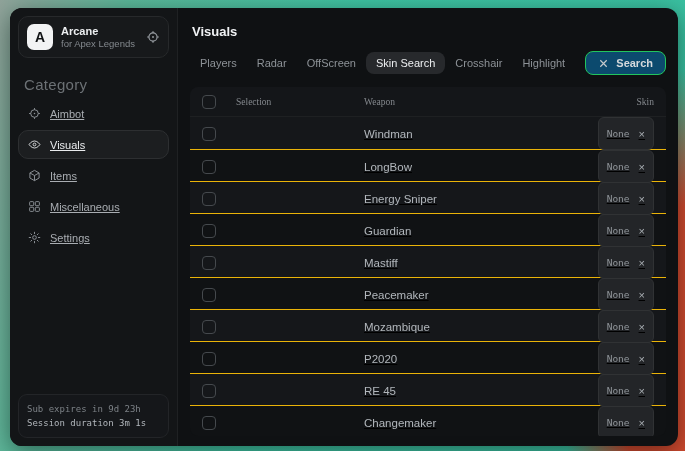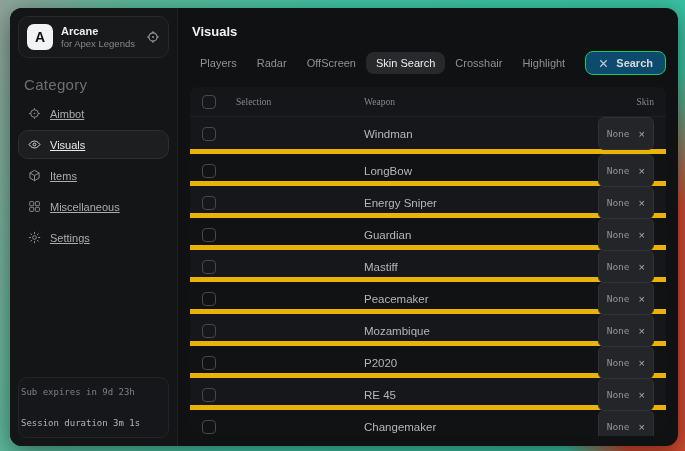--- a/index.html
+++ b/index.html
@@ -48,25 +48,25 @@
     display:flex; align-items:center; gap:9px;
     padding:7px 9px; border:1px solid transparent; border-radius:10px;
     color:#a9adb2; font-size:11px; cursor:pointer;text-decoration:underline;
   }
   .nav-item .nicon { display:flex; color:#8b9095; }
   .nav-item.active { background:#1c1e20; border-color:#2d2f31; color:#e9ebed; }
   .nav-item.active .nicon { color:#d6d9db; }
 
   .side-footer {
     margin-top:auto; background:#15171a; border:1px solid #232528; border-radius:9px;
-    padding:7px 2px; font-family:"DejaVu Sans Mono", monospace; font-size:9px;
+    padding:7px 8px; font-family:"DejaVu Sans Mono", monospace; font-size:9px;
     line-height:14px;
   }
   .side-footer .l1 { color:#7c8186; }
-  .side-footer .l2 { color:#b2b7bc;margin-top:17px; }
+  .side-footer .l2 { color:#b2b7bc; }
 
   
   .main { flex:1; display:flex; flex-direction:column; padding:14px 12px 10px 12px; min-width:0; }
   .main-title { color:#f0f2f4; font-size:13px; font-weight:700; margin:2px 2px 12px; }
 
   .tabs-row { display:flex; align-items:center; margin-bottom:12px; }
   .tabs { display:flex; align-items:center; }
   .tab {
     color:#8d9297; font-size:11px; padding:5px 10px; border-radius:8px; cursor:pointer;
     white-space:nowrap;
@@ -85,23 +85,23 @@
   .trow {
     display:grid; grid-template-columns:34px 128px 1fr 92px;
     align-items:center; padding:0 12px; height:32px;
   }
   .thead {
     height:30px; background:#141619;
     font-family:Liberation Serif, serif; font-size:9.5px; color:#84888d;
     border-bottom:1px solid #1e2022;
   }
   .th-skin { text-align:right; }
-  .rows .trow { background:#101214; }
+  .rows .trow { background:#101214;text-decoration:underline; }
   .rows .trow:nth-child(odd) { background:#15171a; }
-  .rows .trow + .trow { border-top:5px solid #eab308; }
+  .rows .trow + .trow { border-top:1px solid #eab308; }
 
   .checkbox {
     width:14px; height:14px; border:1.5px solid #45494d; border-radius:4px;
     background:transparent; cursor:pointer;
   }
   .weapon { color:#b2b7bc; font-size:11.5px; }
   .skin-cell { display:flex; justify-content:flex-end; }
   .skin-badge {
     display:flex; align-items:center; gap:9px;
     background:#232528; border:1px solid #303234; border-radius:6px;

